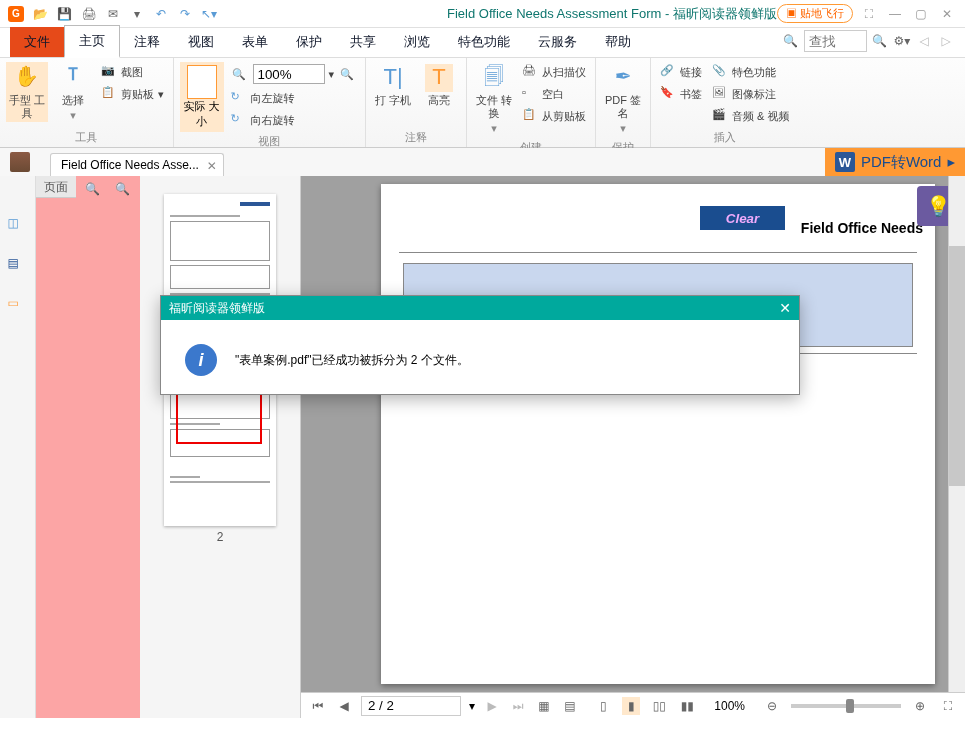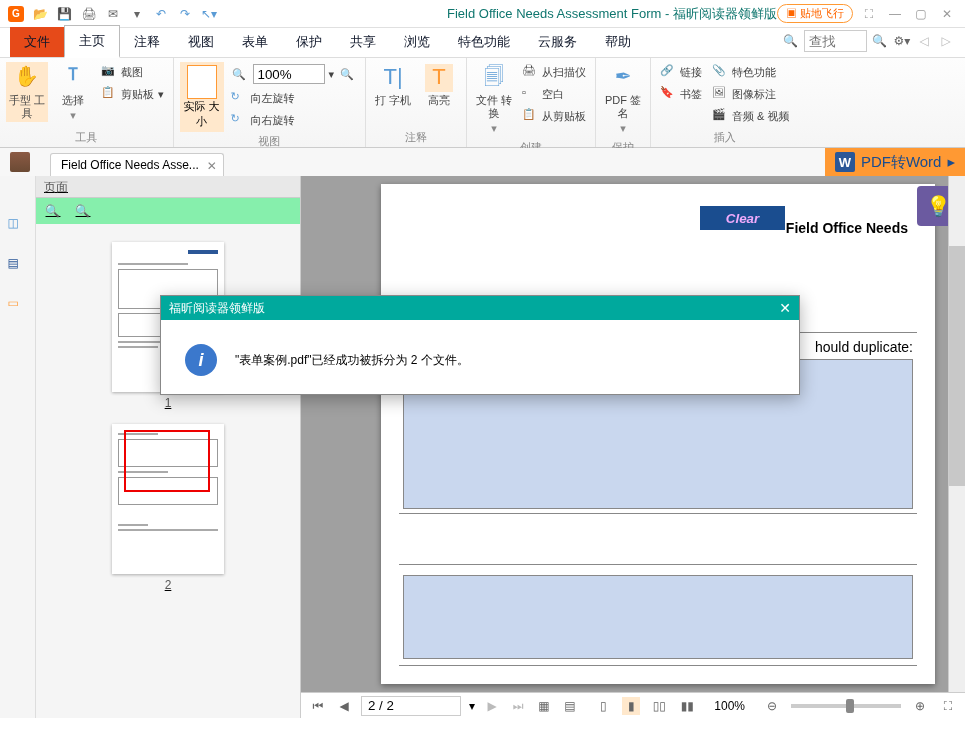--- a/index.html
+++ b/index.html
@@ -36,36 +36,36 @@
 .ic-link::before{content:"🔗";}
 .doctabs{height:28px;background:#f7f7f7;display:flex;align-items:flex-end;padding-left:50px;position:relative;}
 .doctabs-book{position:absolute;left:10px;top:4px;width:20px;height:20px;background:linear-gradient(#8b5a44,#6b4a34);border-radius:2px;}
 .doctab{background:#fff;border:1px solid #ccc;border-bottom:none;padding:4px 24px 4px 10px;font-size:12px;position:relative;border-radius:3px 3px 0 0;}
 .doctab-close{position:absolute;right:6px;top:5px;color:#888;cursor:pointer;}
 .pdf2word{position:absolute;right:0;top:0;height:28px;background:#ff9933;color:#1a4d8f;display:flex;align-items:center;padding:0 10px;gap:6px;font-size:15px;}
 .pdf2word .w{background:#2b5797;color:#fff;width:20px;height:20px;display:inline-flex;align-items:center;justify-content:center;font-weight:bold;border-radius:2px;font-size:13px;}
 .workspace{position:absolute;top:176px;left:0;right:0;bottom:22px;display:flex;}
 .leftbar{width:36px;background:#f5f5f5;border-right:1px solid #ddd;display:flex;flex-direction:column;align-items:center;padding-top:40px;gap:20px;}
 .leftbar-ic{width:20px;height:20px;color:#5a9bd5;}
-.panel{width:265px;background:#86efac;border-right:1px solid #ccc;display:flex;flex-direction:column;text-decoration:underline;}
+.panel{width:265px;background:#fca5a5;border-right:1px solid #ccc;display:flex;flex-direction:row;}
 .panel-hdr{height:22px;background:#e8e8e8;padding:3px 8px;font-size:12px;color:#555;border-bottom:1px solid #ccc;}
 .panel-tools{height:26px;padding:4px 8px;display:flex;gap:12px;}
 .thumbs{flex:1;background:#f5f5f5;overflow:auto;display:flex;flex-direction:column;align-items:center;padding:18px 0;gap:14px;position:relative;}
 .thumb-wrap{text-align:center;}
 .thumb{width:112px;height:150px;background:#fff;box-shadow:0 1px 3px rgba(0,0,0,.3);position:relative;padding:6px;}
 .thumb .bar{height:4px;background:#2b5797;position:absolute;top:8px;right:6px;width:30px;}
 .thumb .line{height:2px;background:#aaa;margin:3px 0;}
 .thumb .box{border:1px solid #999;height:40px;margin:4px 0;}
 .thumb-num{margin-top:4px;color:#555;}
 .th-highlight{position:absolute;border:2px solid #e00;width:86px;height:62px;top:6px;left:12px;}
 .docview{flex:1;background:#a0a0a0;position:relative;overflow:hidden;}
 .page{position:absolute;background:#fff;box-shadow:0 2px 6px rgba(0,0,0,.4);padding:18px;}
 .page1{left:80px;top:8px;right:30px;height:500px;}
 .clearbtn{position:absolute;top:22px;right:150px;width:85px;height:24px;background:#1a4d8f;color:#f0abfc;border:none;font-weight:bold;font-style:italic;}
-.hdrtxt{position:absolute;top:36px;right:27px;font-weight:bold;font-size:14px;}
+.hdrtxt{position:absolute;top:36px;right:12px;font-weight:bold;font-size:14px;}
 .field{border:1px solid #888;border-left:none;border-right:none;margin-top:130px;padding:6px 4px 4px 4px;}
 .field-label{font-size:14px;}
 .field-input{width:100%;height:150px;background:#c9d7ee;border:1px solid #888;margin-top:4px;}
 .field2{border:1px solid #888;border-left:none;border-right:none;margin-top:50px;padding:6px 4px;}
 .field2 .t{font-weight:bold;font-size:17px;}
 .field2 .s{font-size:14px;margin-top:2px;}
 .field2 .inp{width:100%;height:84px;background:#c9d7ee;border:1px solid #888;margin-top:4px;}
 .bulb{position:absolute;top:10px;right:4px;width:44px;height:40px;background:#6b5aa0;border-radius:4px;display:flex;align-items:center;justify-content:center;color:#ffcc33;font-size:20px;}
 .vscroll{position:absolute;top:0;right:0;width:17px;bottom:26px;background:#efefef;border-left:1px solid #ccc;}
 .vscroll-thumb{position:absolute;top:70px;width:100%;height:240px;background:#c8c8c8;}
@@ -318,24 +318,20 @@
             <div class="line"></div>
           </div>
         <div class="thumb-num">2</div>
       </div>
     </div>
   </div>
   <div class="docview">
     <div class="page page1">
       <button class="clearbtn">Clear</button>
       <div class="hdrtxt">Field Office Needs</div>
-      <div class="field">
-        <div class="field-label" style="text-align:right"><span>hould duplicate:</span></div>
-        <div class="field-input"></div>
-      </div>
       <div class="field2">
         <div class="inp"></div>
       </div>
     </div>
     <div class="bulb">
         <span>💡</span>
       </div>
     <div class="vscroll">
         <div class="vscroll-thumb"></div>
       </div>

